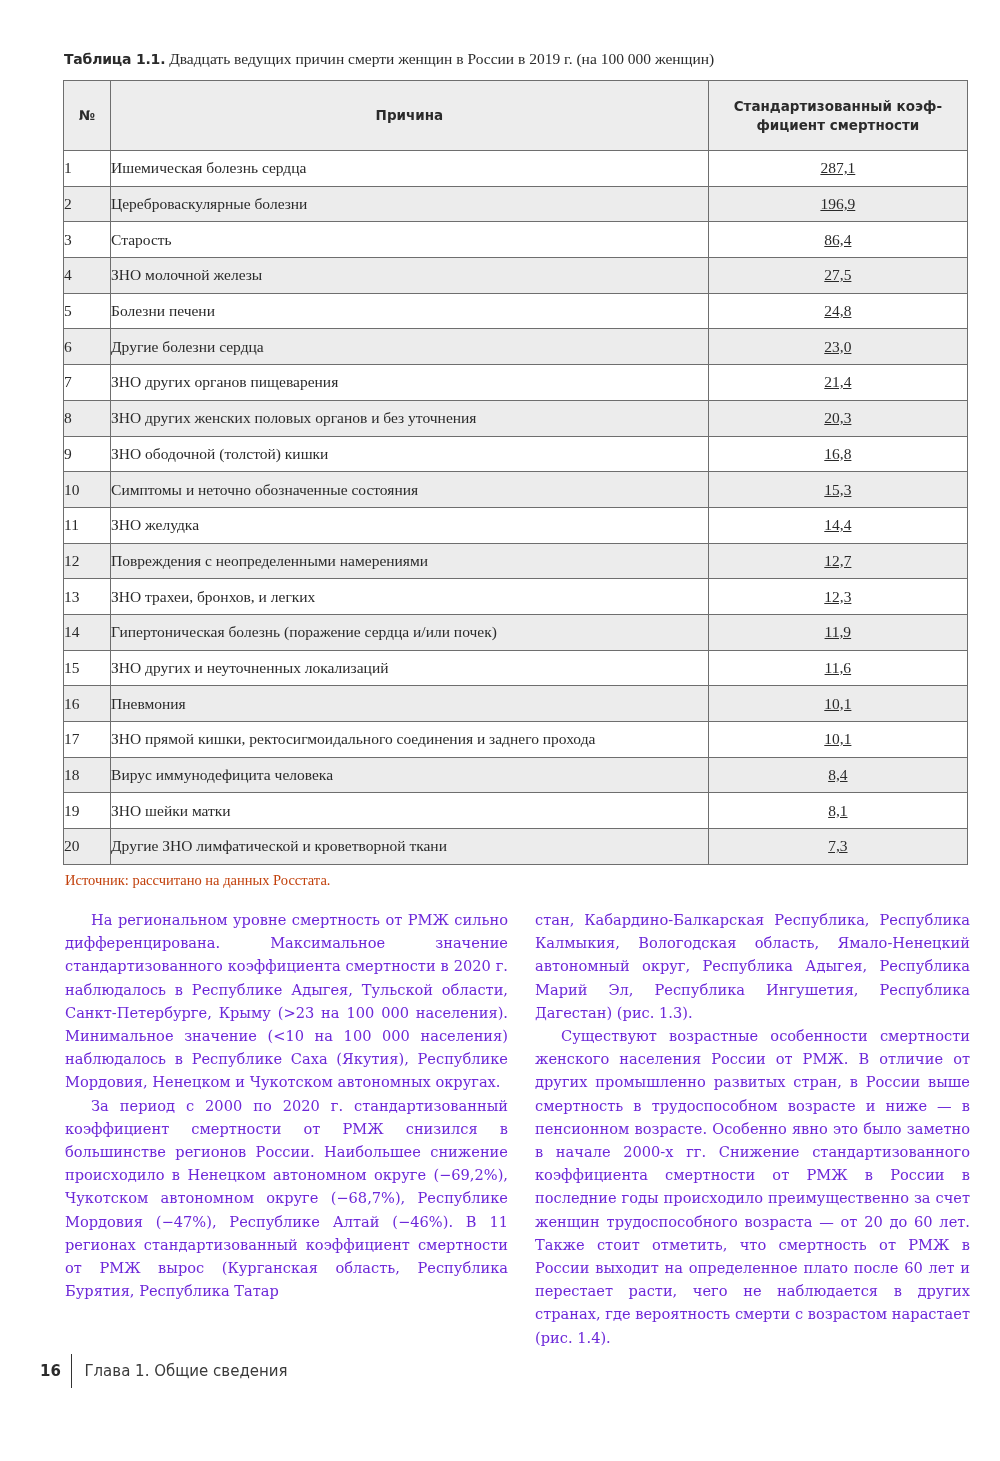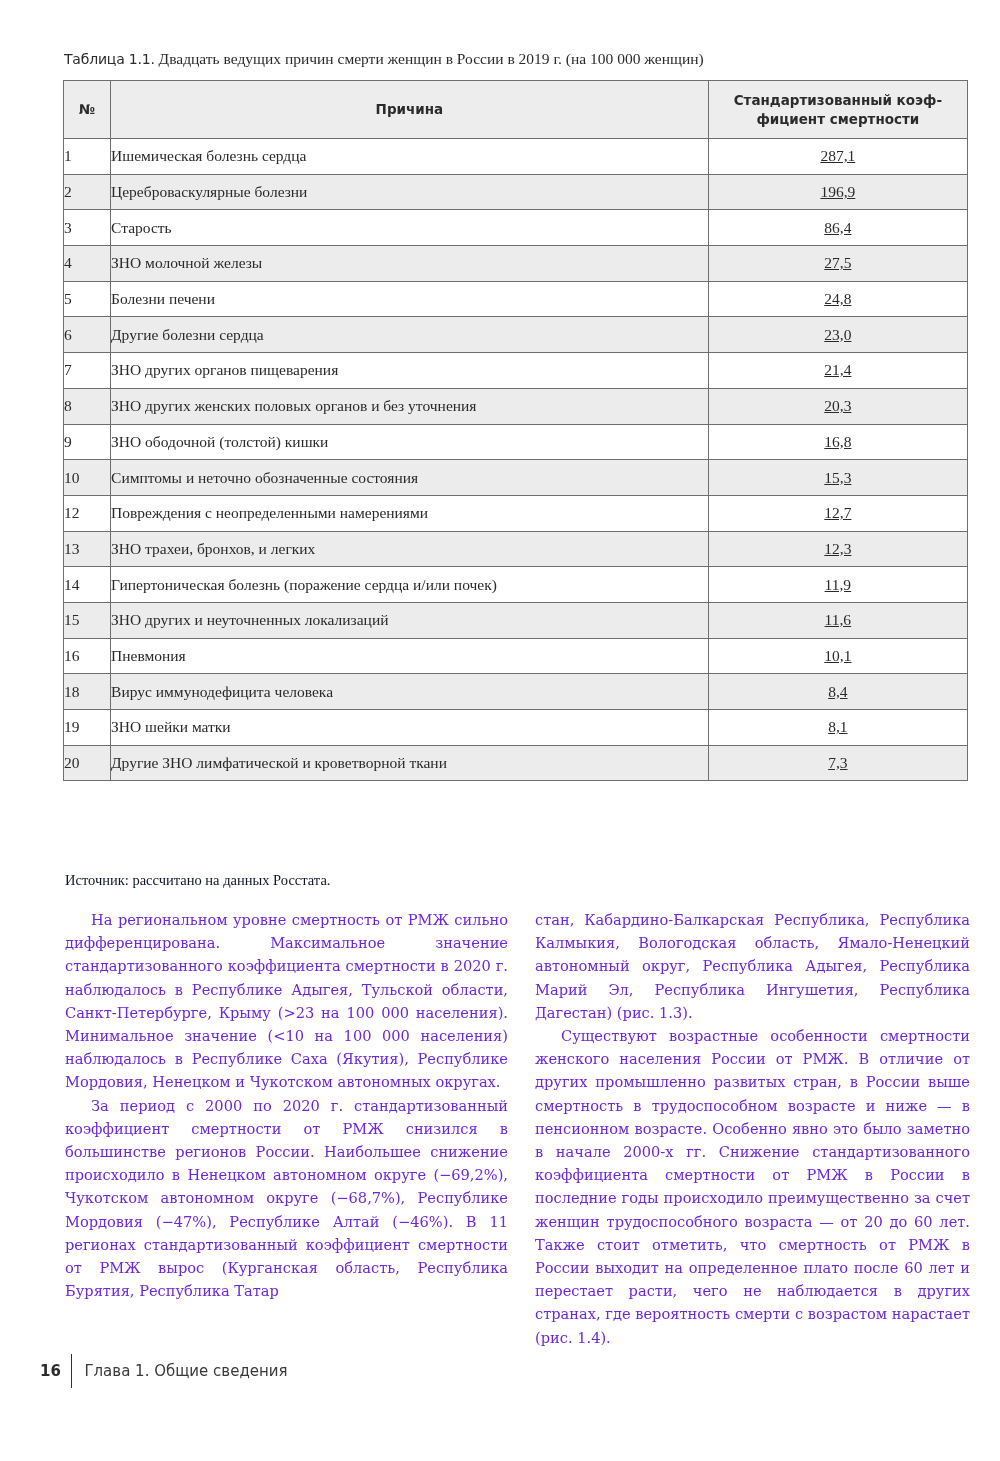--- a/index.html
+++ b/index.html
@@ -18,21 +18,21 @@
       position: absolute;
       left: 64px;
       top: 50px;
       font-family: "Liberation Serif", serif;
       font-size: 15.5px;
       color: #2b2b2b;
       white-space: nowrap;
     }
     .caption .cap-label {
       font-family: "DejaVu Sans", sans-serif;
-      font-weight: normal;
+      font-weight: bold;
       font-size: 14px;
       letter-spacing: -0.2px;
     }
     table.causes {
       position: absolute;
       left: 63px;
       top: 80px;
       width: 905px;
       border-collapse: collapse;
       font-family: "Liberation Serif", serif;
@@ -78,21 +78,21 @@
     }
     td.num, td.cause {
       padding-top: 4px;
     }
     .source {
       position: absolute;
       left: 65px;
       top: 872px;
       font-family: "Liberation Serif", serif;
       font-size: 14.5px;
-      color: #0f172a;
+      color: #c2410c;
     }
     .col {
       position: absolute;
       top: 908px;
       width: 443px;
       font-family: "DejaVu Serif", serif;
       font-size: 14.6px;
       line-height: 23.2px;
       color: #6d28d9;
       text-align: justify;
@@ -142,21 +142,21 @@
 <table class="causes">
   <colgroup>
     <col class="col-num">
     <col class="col-cause">
     <col class="col-val">
   </colgroup>
   <thead>
     <tr>
       <th>№</th>
       <th>Причина</th>
-      <th style="padding: 0 22px;"><span>Стандартизованный коэф-фициент смертности</span></th>
+      <th style="padding: 6px 22px;"><span>Стандартизованный коэф-фициент смертности</span></th>
     </tr>
   </thead>
   <tbody id="table-body">
       <tr>
         <td class="num">1</td>
         <td class="cause">Ишемическая болезнь сердца</td>
         <td class="val">287,1</td>
       </tr>
       <tr>
         <td class="num">2</td>
@@ -197,20 +197,25 @@
         <td class="num">9</td>
         <td class="cause">ЗНО ободочной (толстой) кишки</td>
         <td class="val">16,8</td>
       </tr>
       <tr>
         <td class="num">10</td>
         <td class="cause">Симптомы и неточно обозначенные состояния</td>
         <td class="val">15,3</td>
       </tr>
       <tr>
+        <td class="num">11</td>
+        <td class="cause">ЗНО желудка</td>
+        <td class="val">14,4</td>
+      </tr>
+      <tr>
         <td class="num">12</td>
         <td class="cause">Повреждения с неопределенными намерениями</td>
         <td class="val">12,7</td>
       </tr>
       <tr>
         <td class="num">13</td>
         <td class="cause">ЗНО трахеи, бронхов, и легких</td>
         <td class="val">12,3</td>
       </tr>
       <tr>
@@ -219,20 +224,25 @@
         <td class="val">11,9</td>
       </tr>
       <tr>
         <td class="num">15</td>
         <td class="cause">ЗНО других и неуточненных локализаций</td>
         <td class="val">11,6</td>
       </tr>
       <tr>
         <td class="num">16</td>
         <td class="cause">Пневмония</td>
+        <td class="val">10,1</td>
+      </tr>
+      <tr>
+        <td class="num">17</td>
+        <td class="cause">ЗНО прямой кишки, ректосигмоидального соединения и заднего прохода</td>
         <td class="val">10,1</td>
       </tr>
       <tr>
         <td class="num">18</td>
         <td class="cause">Вирус иммунодефицита человека</td>
         <td class="val">8,4</td>
       </tr>
       <tr>
         <td class="num">19</td>
         <td class="cause">ЗНО шейки матки</td>

